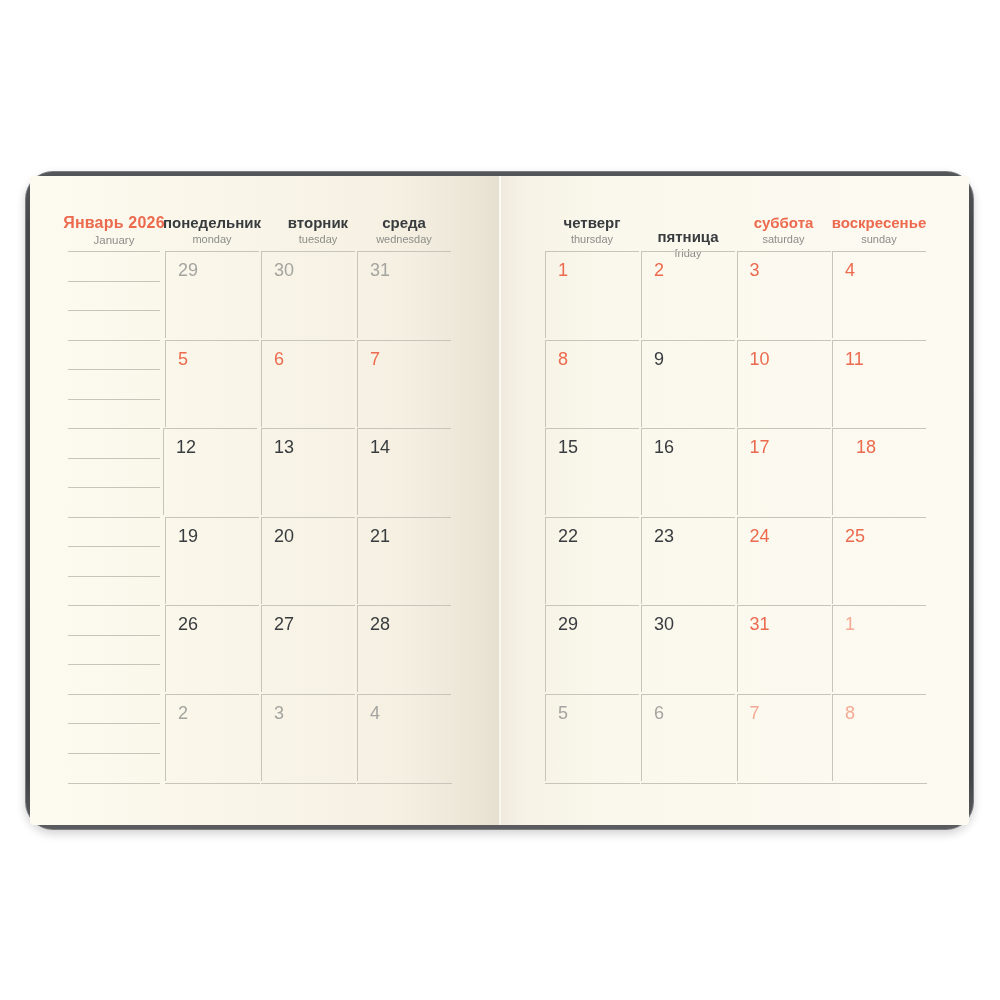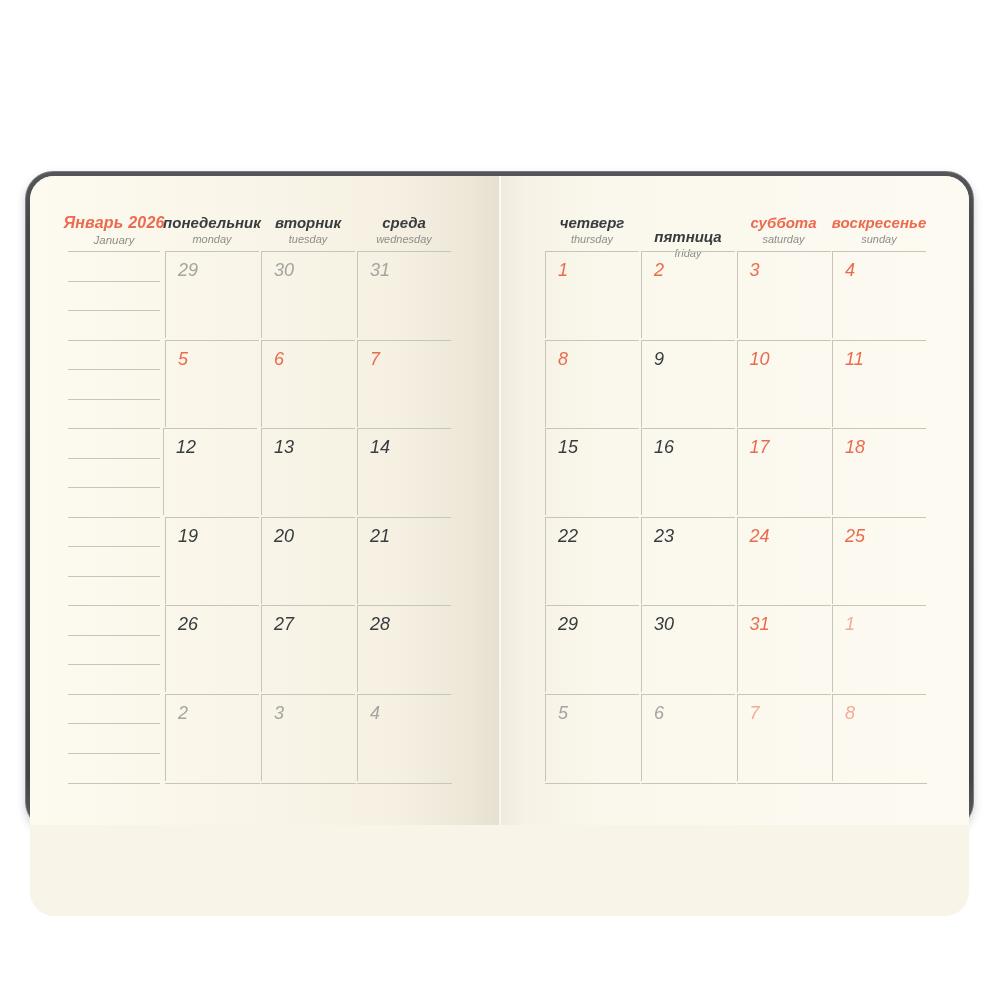--- a/index.html
+++ b/index.html
@@ -2,22 +2,22 @@
 <html style="--accent: #ec6a4e; --ink: #383c3f; --adjacent: #a4a4a0; --adjacent-holiday: #f4aa94; --subtle: #8d8d89; --line: #c7c4b9;"><head>
 <meta charset="utf-8">
 <style>
   html,body{margin:0;padding:0;background:#ffffff;}
   .stage{position:relative;width:1000px;height:1000px;background:#ffffff;overflow:hidden;
          font-family:"Liberation Sans","DejaVu Sans",sans-serif;}
   .notebook{position:absolute;left:25px;top:171px;width:949px;height:659px;
             background:linear-gradient(180deg,#55565a 0%,#47484b 8%,#434447 92%,#5b5c5f 100%);
             border:1px solid #7b7c7e;border-radius:28px;
             box-shadow:0 4px 10px rgba(0,0,0,0.18);box-sizing:border-box;}
-  .sheet{position:absolute;left:4px;top:4px;width:939px;height:740px;border-radius:24px;
-         overflow:hidden;background:#f8f4e7;font-style:italic;}
+  .sheet{position:absolute;left:4px;top:4px;width:939px;height:649px;border-radius:4px;
+         overflow:hidden;background:#f8f4e7;}
   .page{position:absolute;top:0;height:649px;}
   .page-left{left:0;width:470px;
       background:linear-gradient(90deg,#fdfaf0 0%,#f9f5e8 45%,#f5f0e2 78%,#ece6d7 94%,#e6e0d1 100%);}
   .page-right{left:470px;width:469px;
       background:linear-gradient(90deg,#efeadd 0%,#f6f2e5 5%,#faf7ec 22%,#fcf9f0 70%,#fdfaf1 100%);}
   .spine-line{position:absolute;left:469px;top:0;width:2px;height:649px;
       background:linear-gradient(180deg,#fffef8,#fbf9ef);opacity:.85;}
   .content{position:absolute;left:0;top:0;width:939px;height:649px;}
 
   .month-block{position:absolute;width:160px;text-align:center;}
@@ -51,21 +51,21 @@
       <div class="spine-line"></div>
       <div class="content" id="content">
         <div class="month-block" id="month-block" style="left: 4px; top: 38px;">
           <div class="month-ru">Январь 2026</div>
           <div class="month-en">January</div>
         </div>
       <div class="day-header" style="left: 102px; top: 38px;">
             <div class="ru">понедельник</div>
             <div class="en">monday</div>
           </div>
-          <div class="day-header" style="left: 198px; top: 38px;">
+          <div class="day-header" style="left: 208px; top: 38px;">
             <div class="ru">вторник</div>
             <div class="en">tuesday</div>
           </div>
           <div class="day-header" style="left: 294px; top: 38px;">
             <div class="ru">среда</div>
             <div class="en">wednesday</div>
           </div>
           <div class="day-header" style="left: 482px; top: 38px;">
             <div class="ru">четверг</div>
             <div class="en">thursday</div>
@@ -95,21 +95,21 @@
           <div class="cell" style="left: 515px; top: 163.6px; width: 94px; height: 87px;"><span class="day-num tone-holiday">8</span></div>
           <div class="cell" style="left: 611px; top: 163.6px; width: 94px; height: 87px;"><span class="day-num tone-work">9</span></div>
           <div class="cell" style="left: 706.5px; top: 163.6px; width: 94px; height: 87px;"><span class="day-num tone-holiday">10</span></div>
           <div class="cell" style="left: 802px; top: 163.6px; width: 94px; height: 87px;"><span class="day-num tone-holiday">11</span></div>
           <div class="cell" style="left: 133px; top: 252.2px; width: 94px; height: 87px;"><span class="day-num tone-work">12</span></div>
           <div class="cell" style="left: 231px; top: 252.2px; width: 94px; height: 87px;"><span class="day-num tone-work">13</span></div>
           <div class="cell" style="left: 327px; top: 252.2px; width: 94px; height: 87px;"><span class="day-num tone-work">14</span></div>
           <div class="cell" style="left: 515px; top: 252.2px; width: 94px; height: 87px;"><span class="day-num tone-work">15</span></div>
           <div class="cell" style="left: 611px; top: 252.2px; width: 94px; height: 87px;"><span class="day-num tone-work">16</span></div>
           <div class="cell" style="left: 706.5px; top: 252.2px; width: 94px; height: 87px;"><span class="day-num tone-holiday">17</span></div>
-          <div class="cell" style="left: 802px; top: 252.2px; width: 94px; height: 87px;"><span class="day-num tone-holiday">18</span></div>
+          <div class="cell" style="left: 802px; top: 252.2px; width: 94px; height: 87px; padding-left: 11px;"><span class="day-num tone-holiday">18</span></div>
           <div class="cell" style="left: 135px; top: 340.8px; width: 94px; height: 87px;"><span class="day-num tone-work">19</span></div>
           <div class="cell" style="left: 231px; top: 340.8px; width: 94px; height: 87px;"><span class="day-num tone-work">20</span></div>
           <div class="cell" style="left: 327px; top: 340.8px; width: 94px; height: 87px;"><span class="day-num tone-work">21</span></div>
           <div class="cell" style="left: 515px; top: 340.8px; width: 94px; height: 87px;"><span class="day-num tone-work">22</span></div>
           <div class="cell" style="left: 611px; top: 340.8px; width: 94px; height: 87px;"><span class="day-num tone-work">23</span></div>
           <div class="cell" style="left: 706.5px; top: 340.8px; width: 94px; height: 87px;"><span class="day-num tone-holiday">24</span></div>
           <div class="cell" style="left: 802px; top: 340.8px; width: 94px; height: 87px;"><span class="day-num tone-holiday">25</span></div>
           <div class="cell" style="left: 135px; top: 429.4px; width: 94px; height: 87px;"><span class="day-num tone-work">26</span></div>
           <div class="cell" style="left: 231px; top: 429.4px; width: 94px; height: 87px;"><span class="day-num tone-work">27</span></div>
           <div class="cell" style="left: 327px; top: 429.4px; width: 94px; height: 87px;"><span class="day-num tone-work">28</span></div>

